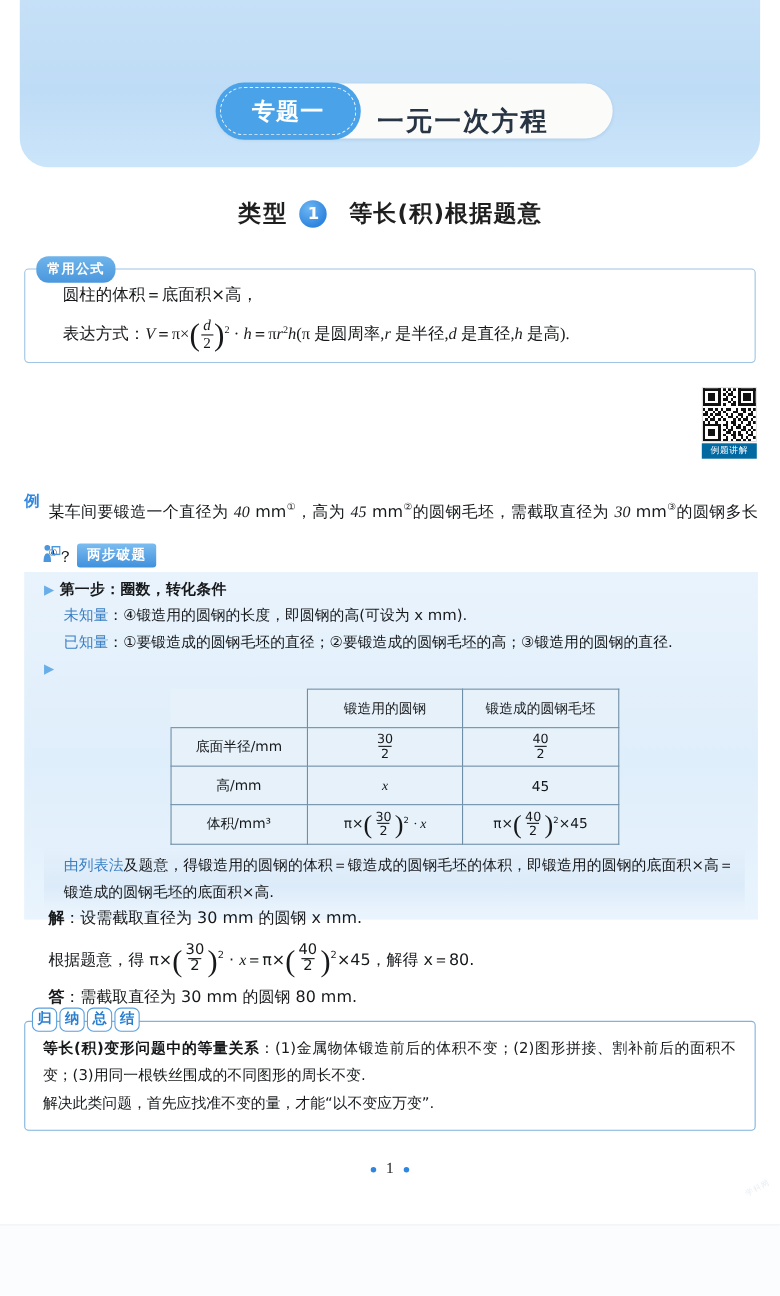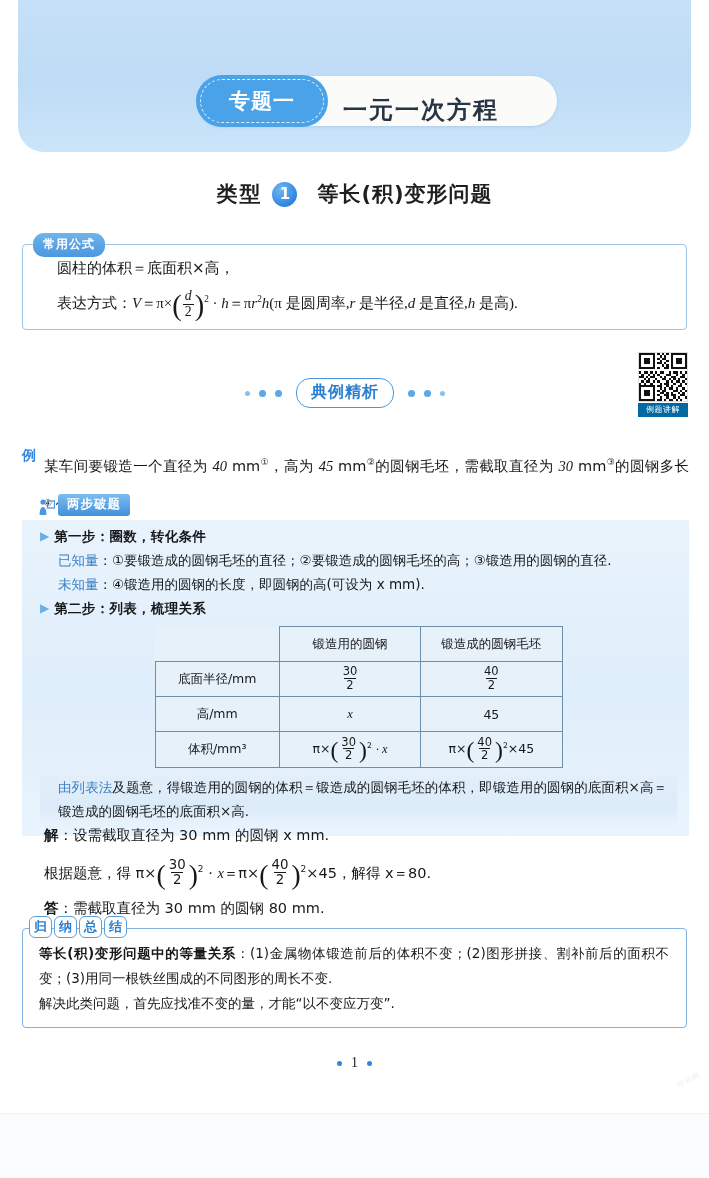--- a/index.html
+++ b/index.html
@@ -238,22 +238,22 @@
   }
 
   
   .steps-wrap {
     position: absolute;
     left: 22px; top: 494px;
     width: 667px;
   }
   .steps-head {
     display: flex;
-    align-items: flex-end;
-    gap: 3px;
+    align-items: flex-start;
+    gap: 15px;
     margin-left: 16px;
   }
   .person-icon { width: 17px; height: 18px; display:block; }
   .steps-badge {
     background: linear-gradient(180deg,#7cbdf0 0%, #3f90dc 100%);
     color: #ffffff;
     font-family: "DejaVu Sans", sans-serif;
     font-weight: bold;
     font-size: 12.5px;
     letter-spacing: 1px;
@@ -433,45 +433,36 @@
         <div class="banner-tag-inner"></div>
         <span>专题一</span>
       </div>
       <div class="banner-title">一元一次方程</div>
     </div>
   </div>
 
   <div class="type-head">
     <span class="type-label">类型</span>
     <span class="type-num">1</span>
-    <span class="type-title">等长(积)变形问题</span>
+    <span class="type-title">等长(积)根据题意</span>
   </div>
 
   <div class="box" id="formula-box">
     <div class="box-badge">常用公式</div>
 
     <div class="formula-line" id="formula-l1">圆柱的体积＝底面积×高，</div>
 
     <div class="formula-line" id="formula-l2">
       <span class="cn">表达方式</span><span class="cn">：</span><span class="it">V</span>＝π×<span class="paren">(</span><span class="frac">
           <span class="num it">d</span>
           <span class="den">2</span>
         </span><span class="paren">)</span><span class="sup">2</span> · <span class="it">h</span>＝π<span class="it">r</span><span class="sup">2</span><span class="it">h</span>(π <span class="cn">是圆周率</span>,<span class="it">r</span> <span class="cn">是半径</span>,<span class="it">d</span> <span class="cn">是直径</span>,<span class="it">h</span> <span class="cn">是高</span>).
     </div>
   </div>
 
-  <div class="dianli-row">
-    <span class="dot sm"></span>
-    <span class="dot"></span>
-    <span class="dot"></span>
-    <span class="dianli-pill">典例精析</span>
-    <span class="dot"></span>
-    <span class="dot"></span>
-    <span class="dot sm"></span>
-  </div>
 
   <div class="qr-wrap">
     <svg class="qr-img" viewBox="0 0 21 21" shape-rendering="crispEdges">
       <rect width="21" height="21" fill="#fff"></rect>
       <g fill="#111">
         <rect x="0" y="0" width="7" height="1"></rect>
           <rect x="0" y="6" width="7" height="1"></rect>
         <rect x="0" y="0" width="1" height="7"></rect>
           <rect x="6" y="0" width="1" height="7"></rect>
         <rect x="2" y="2" width="3" height="3"></rect>
@@ -602,30 +593,29 @@
     </div>
 
     <div class="steps-body">
 
       <div class="step-line">
         <span class="arrow-ico">▶</span>
         <span class="step-title">第一步：圈数，转化条件</span>
       </div>
 
       <div class="sub-line">
+        <span class="sub-key">未知量</span><span>：④锻造用的圆钢的长度，即圆钢的高(可设为 x mm).</span>
+      </div>
+
+      <div class="sub-line">
         <span class="sub-key">已知量</span><span>：①要锻造成的圆钢毛坯的直径；②要锻造成的圆钢毛坯的高；③锻造用的圆钢的直径.</span>
       </div>
 
-      <div class="sub-line">
-        <span class="sub-key">未知量</span><span>：④锻造用的圆钢的长度，即圆钢的高(可设为 x mm).</span>
-      </div>
-
       <div class="step-line">
         <span class="arrow-ico">▶</span>
-        <span class="step-title">第二步：列表，梳理关系</span>
       </div>
 
       <table class="tbl">
         <tbody>
           <tr>
             <td class="lbl blank"></td>
             <td class="val">锻造用的圆钢</td>
             <td class="val">锻造成的圆钢毛坯</td>
           </tr>
           <tr>

